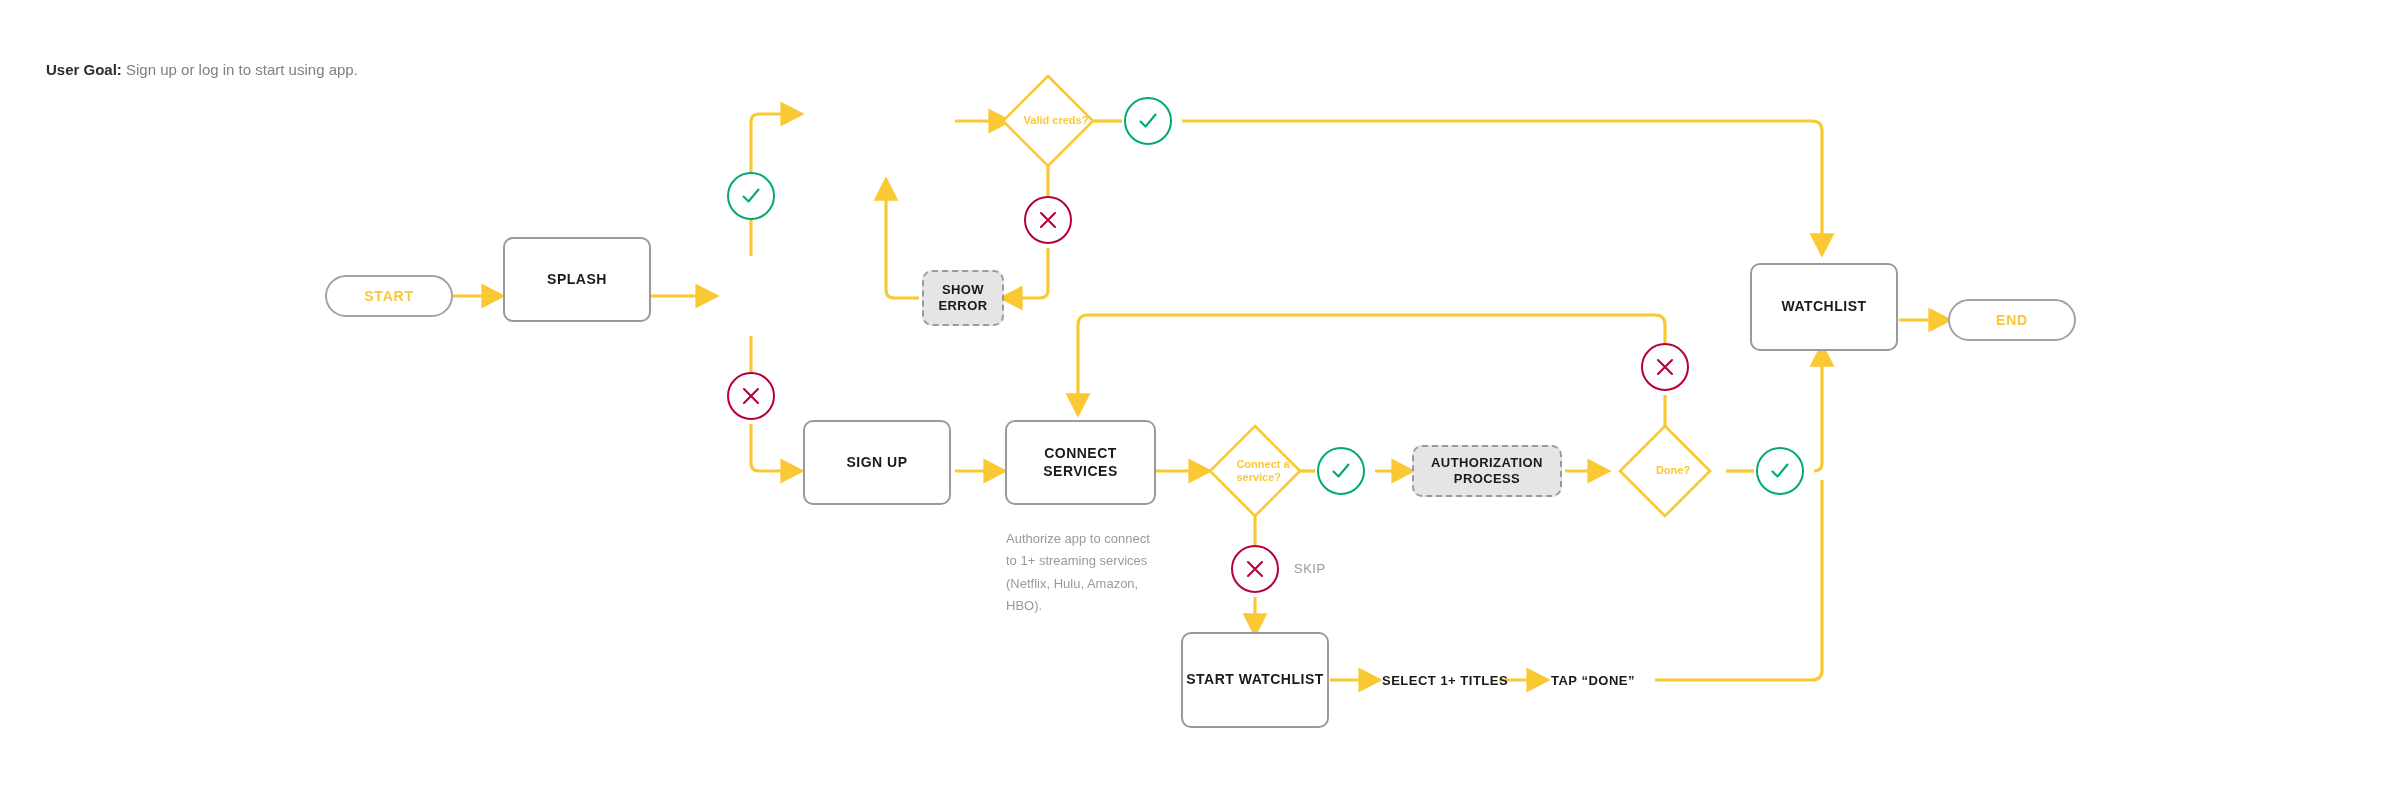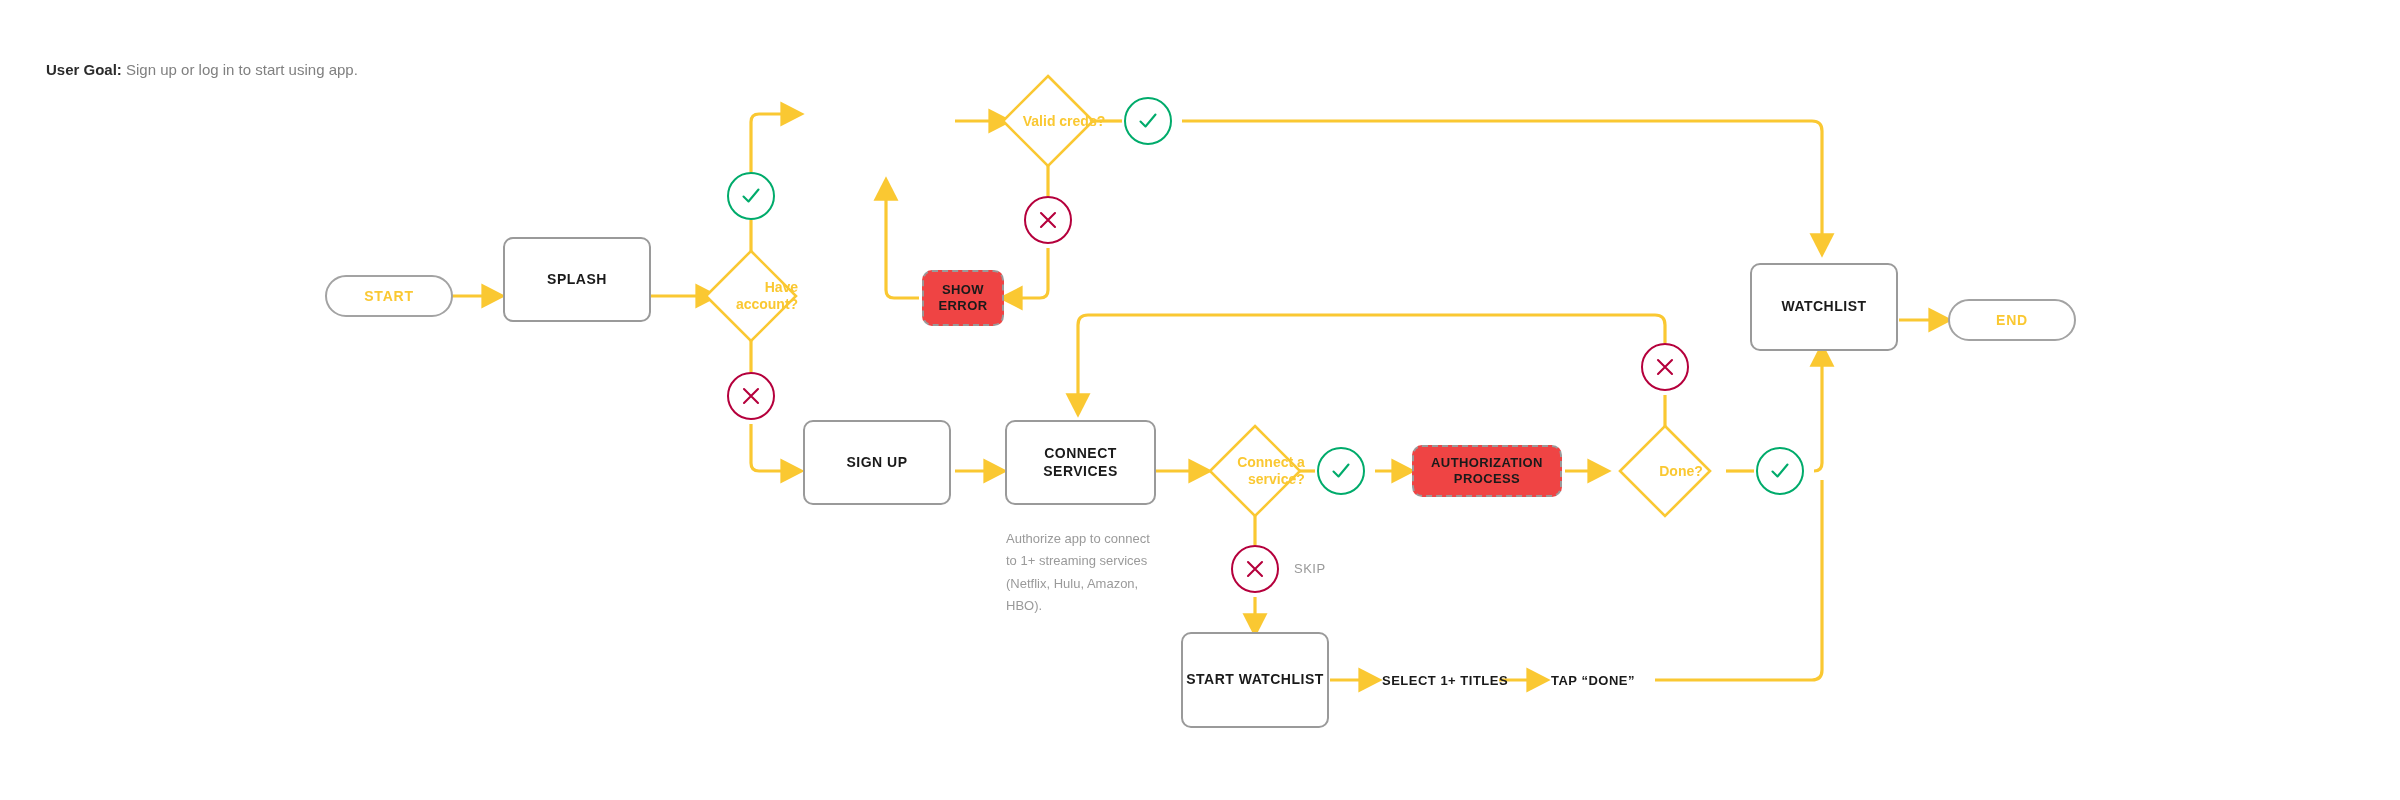--- a/index.html
+++ b/index.html
@@ -70,21 +70,21 @@
     background: #ffffff;
     color: #1a1a1a;
     font-size: 14px;
     font-weight: bold;
     letter-spacing: 0.5px;
     line-height: 1.25;
   }
   .box-dashed {
     border: 2px dashed #9a9a9a;
     border-radius: 10px;
-    background: #ef4444;
+    background: #e5e5e5;
     color: #1a1a1a;
     font-size: 13px;
     font-weight: bold;
     letter-spacing: 0.4px;
     line-height: 1.25;
   }
   .pill {
     border: 2px solid #a3a3a3;
     border-radius: 999px;
     background: #ffffff;
@@ -97,30 +97,30 @@
     position: absolute;
   }
   .diamond-wrap svg {
     position: absolute;
     left: 0;
     top: 0;
     overflow: visible;
   }
   .diamond-label {
     position: absolute;
-    left: 16px;
+    left: 8px;
     top: 0;
     width: 100%;
     height: 100%;
     display: flex;
     align-items: center;
     justify-content: center;
-    text-align: right;
+    text-align: left;
     color: #fac832;
-    font-size: 14px;
+    font-size: 11px;
     font-weight: bold;
     line-height: 1.2;
   }
   .marker {
     position: absolute;
     border-radius: 50%;
     background: #ffffff;
     box-sizing: border-box;
     display: flex;
     align-items: center;
@@ -226,31 +226,20 @@
   </svg>
 
   <div class="node pill" style="left:325px; top:275px; width:128px; height:42px;">
     <span>START</span>
   </div>
 
   <div class="node box" style="left:503px; top:237px; width:148px; height:85px;">
     <span>SPLASH</span>
   </div>
 
-  <div class="diamond-wrap" style="left:703px; top:248px; width:96px; height:96px;">
-    <svg width="96" height="96" viewBox="0 0 96 96">
-      <path d="M48,3 L93,48 L48,93 L3,48 Z" fill="#ffffff" stroke="#fac832" stroke-width="2.6"></path>
-    </svg>
-    <div class="diamond-label">
-      <div>
-        <div>Have</div>
-        <div>account?</div>
-      </div>
-    </div>
-  </div>
 
   <div class="marker yes" style="left:727px; top:172px; width:48px; height:48px;">
     <svg width="24" height="24" viewBox="0 0 24 24">
       <path d="M4.5,12.5 L9.5,17.5 L19.5,5.5" fill="none" stroke="#00ab6b" stroke-width="2.1" stroke-linecap="round" stroke-linejoin="round"></path>
     </svg>
   </div>
 
   <div class="marker no" style="left:727px; top:372px; width:48px; height:48px;">
     <svg width="22" height="22" viewBox="0 0 22 22">
       <path d="M4,4 L18,18 M18,4 L4,18" fill="none" stroke="#b5003c" stroke-width="2.1" stroke-linecap="round"></path>

